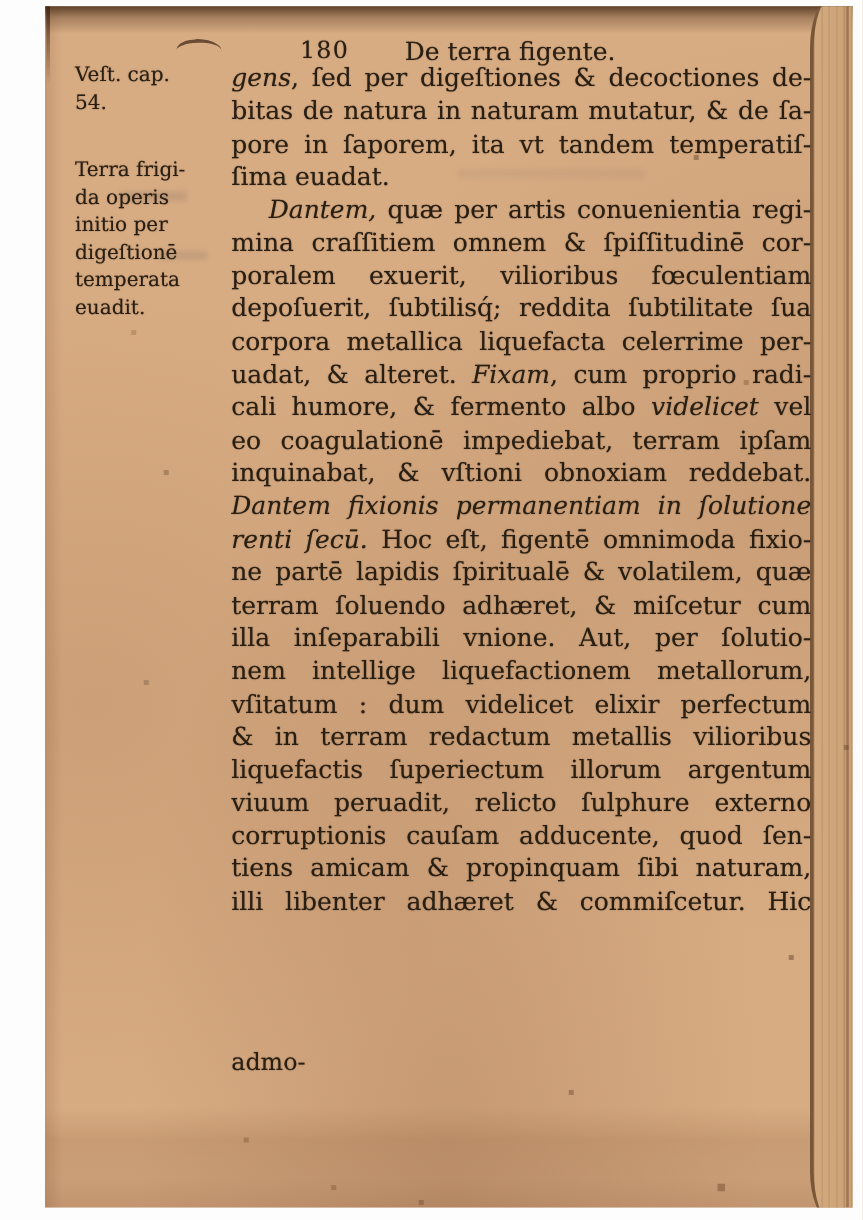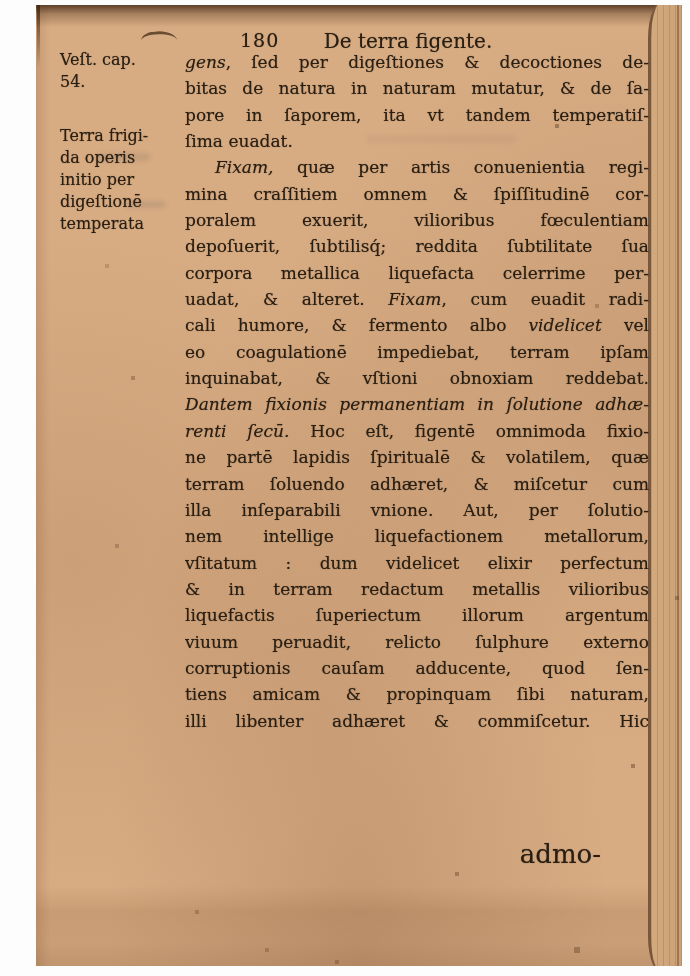--- a/index.html
+++ b/index.html
@@ -121,34 +121,34 @@
   .margin-note.n2 { top: 120px; }
   .margin-line {
     font-size: 16px; line-height: 22px;
     white-space: nowrap;
   }
 
   .body-text {
     position: absolute; left: 149px; top: 44px; width: 464px;
   }
   .body-line {
-    font-size: 17px;
+    font-size: 20px;
     height: 26.35px;
     line-height: 26.35px;
     text-align: justify;
     text-align-last: justify;
     overflow: hidden;
     white-space: normal;
   }
   .body-line.no-justify { text-align-last: left; }
   .body-line .it { font-style: italic; }
 
   .catchword-line {
     position: absolute; left: 149px; top: 834px; width: 416px;
-    font-size: 26px; text-align: right;
+    font-size: 19px; text-align: left;
   }
 </style>
 </head>
 <body>
 
 <div class="stage">
   <div class="photo">
 
     <div class="left-top-edge"></div>
     <div class="bottom-crease"></div>
@@ -169,34 +169,35 @@
       <div class="margin-note n1">
           <div class="margin-line">Veſt. cap.</div>
           <div class="margin-line">54.</div>
         </div>
       <div class="margin-note n2">
           <div class="margin-line">Terra frigi-</div>
           <div class="margin-line">da operis</div>
           <div class="margin-line">initio per</div>
           <div class="margin-line">digeſtionē</div>
           <div class="margin-line">temperata</div>
+          <div class="margin-line">euadit.</div>
         </div>
     </div>
 
     <div class="body-text ink">
         <div class="body-line"><span class="it">gens</span><span class="ro">, ſed per digeſtiones &amp; decoctiones de-</span></div>
         <div class="body-line"><span class="ro">bitas de natura in naturam mutatur, &amp; de ſa-</span></div>
         <div class="body-line"><span class="ro">pore in ſaporem, ita vt tandem temperatiſ-</span></div>
         <div class="body-line no-justify"><span class="ro">ſima euadat.</span></div>
-        <div class="body-line" style="text-indent: 30px;"><span class="it">Fixam,</span><span class="ro"> quæ per artis conuenientia regi-</span></div>
+        <div class="body-line" style="text-indent: 30px;"><span class="it">Dantem,</span><span class="ro"> quæ per artis conuenientia regi-</span></div>
         <div class="body-line"><span class="ro">mina craſſitiem omnem &amp; ſpiſſitudinē cor-</span></div>
         <div class="body-line"><span class="ro">poralem exuerit, vilioribus fœculentiam</span></div>
         <div class="body-line"><span class="ro">depoſuerit, ſubtilisq́; reddita ſubtilitate ſua</span></div>
         <div class="body-line"><span class="ro">corpora metallica liquefacta celerrime per-</span></div>
-        <div class="body-line"><span class="ro">uadat, &amp; alteret. </span><span class="it">Fixam</span><span class="ro">, cum euadit radi-</span></div>
+        <div class="body-line"><span class="ro">uadat, &amp; alteret. </span><span class="it">Fixam</span><span class="ro">, cum proprio radi-</span></div>
         <div class="body-line"><span class="ro">cali humore, &amp; fermento albo </span><span class="it">videlicet</span><span class="ro"> vel</span></div>
         <div class="body-line"><span class="ro">eo coagulationē impediebat, terram ipſam</span></div>
         <div class="body-line"><span class="ro">inquinabat, &amp; vſtioni obnoxiam reddebat.</span></div>
         <div class="body-line"><span class="it">Dantem fixionis permanentiam in ſolutione adhæ-</span></div>
         <div class="body-line"><span class="it">renti ſecū.</span><span class="ro"> Hoc eſt, figentē omnimoda fixio-</span></div>
         <div class="body-line"><span class="ro">ne partē lapidis ſpiritualē &amp; volatilem, quæ</span></div>
         <div class="body-line"><span class="ro">terram ſoluendo adhæret, &amp; miſcetur cum</span></div>
         <div class="body-line"><span class="ro">illa inſeparabili vnione. Aut, per ſolutio-</span></div>
         <div class="body-line"><span class="ro">nem intellige liquefactionem metallorum,</span></div>
         <div class="body-line"><span class="ro">vſitatum : dum videlicet elixir perfectum</span></div>

